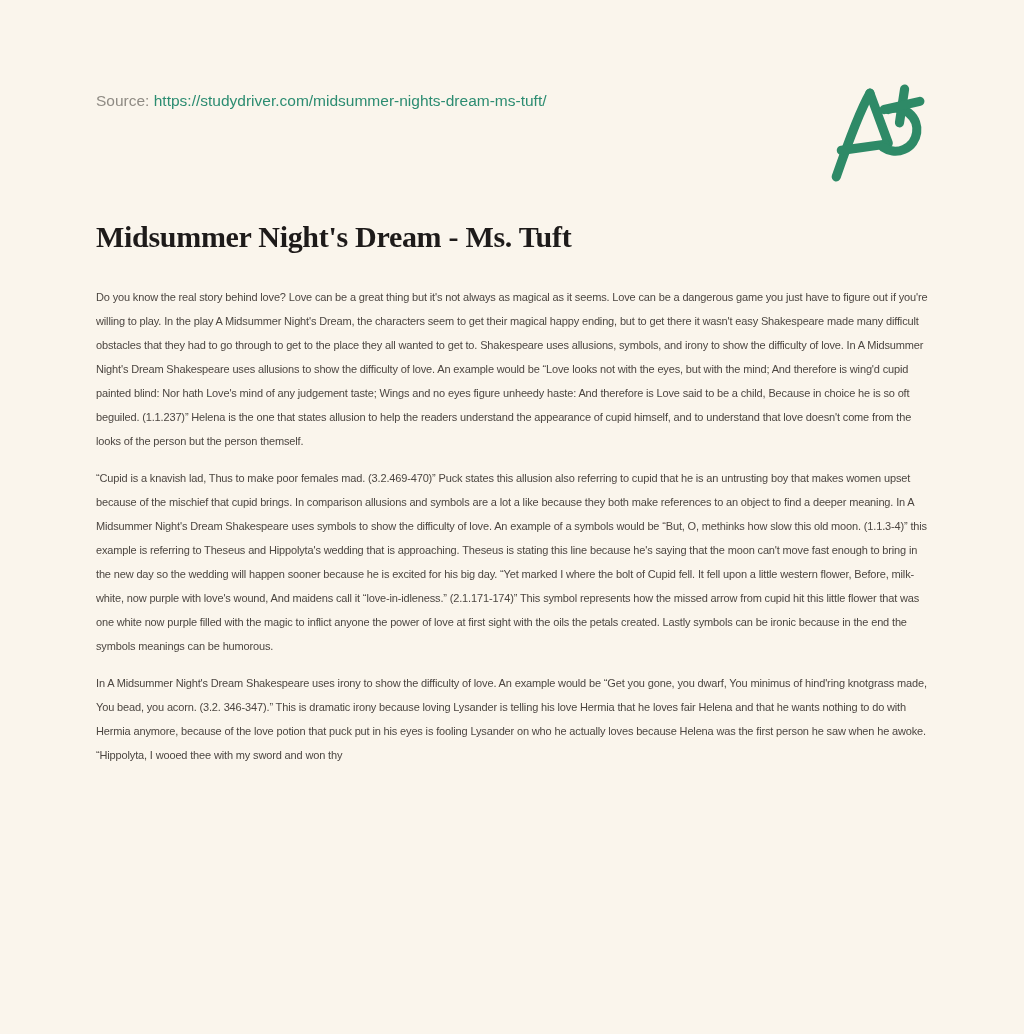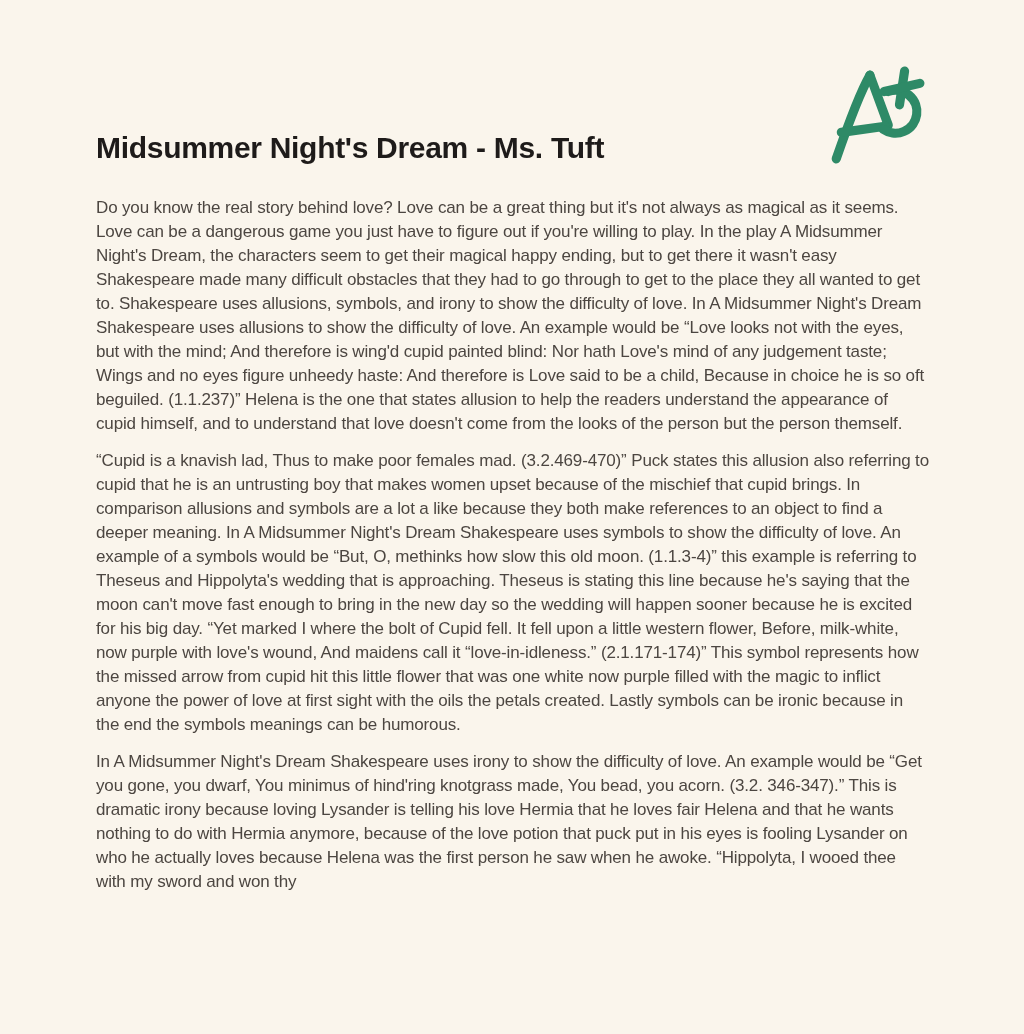--- a/index.html
+++ b/index.html
@@ -50,45 +50,50 @@
   }
   .logo {
     position: absolute;
     top: -10px;
     right: 2px;
     width: 102px;
     height: 102px;
     color: var(--logo-color);
   }
   .essay-title {
-    margin: 57px 0 0;
+    margin: 110px 0 0;
     font-size: 30px;
     font-weight: 700;
     letter-spacing: -0.3px;
     color: var(--title-color);
+    font-family: Liberation Serif, serif;
   }
   .essay-body {
     margin-top: 31px;
     width: 833px;
   }
   .essay-body p {
     margin: 0 0 13px;
-    font-size: 17px;
+    font-size: 11px;
     line-height: 24px;
     letter-spacing: -0.15px;
     color: var(--text-color);
   }
 </style>
 </head>
 <body>
 
 <div class="page">
 
   <div class="masthead">
 
+    <div class="source-line">
+      <span>Source:</span>
+      <a href="#">https://studydriver.com/midsummer-nights-dream-ms-tuft/</a>
+    </div>
 
     <div class="logo">
       <svg viewBox="0 0 100 100" width="102" height="102" fill="none" stroke="currentColor" stroke-width="9" stroke-linecap="round" stroke-linejoin="round">
 
         <path d="M12 93 C 22 64, 34 30, 45 11"></path>
 
         <path d="M45 11 L 63 60"></path>
 
         <path d="M17 67 L 60 61"></path>
 

